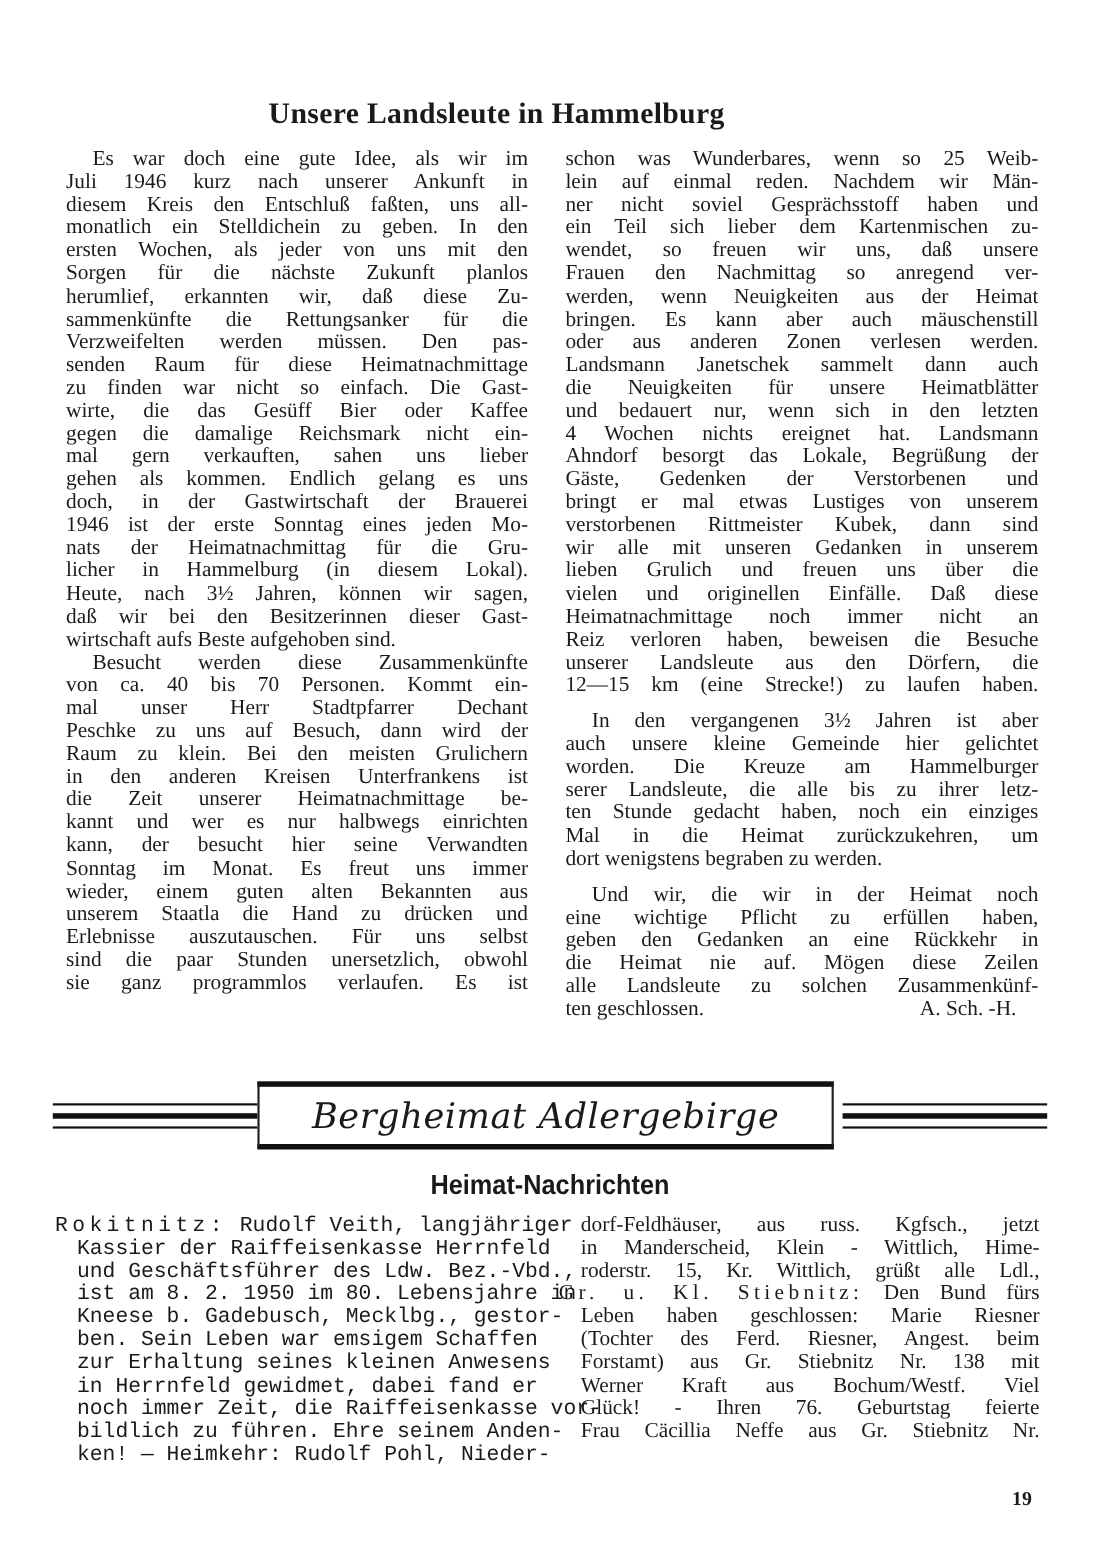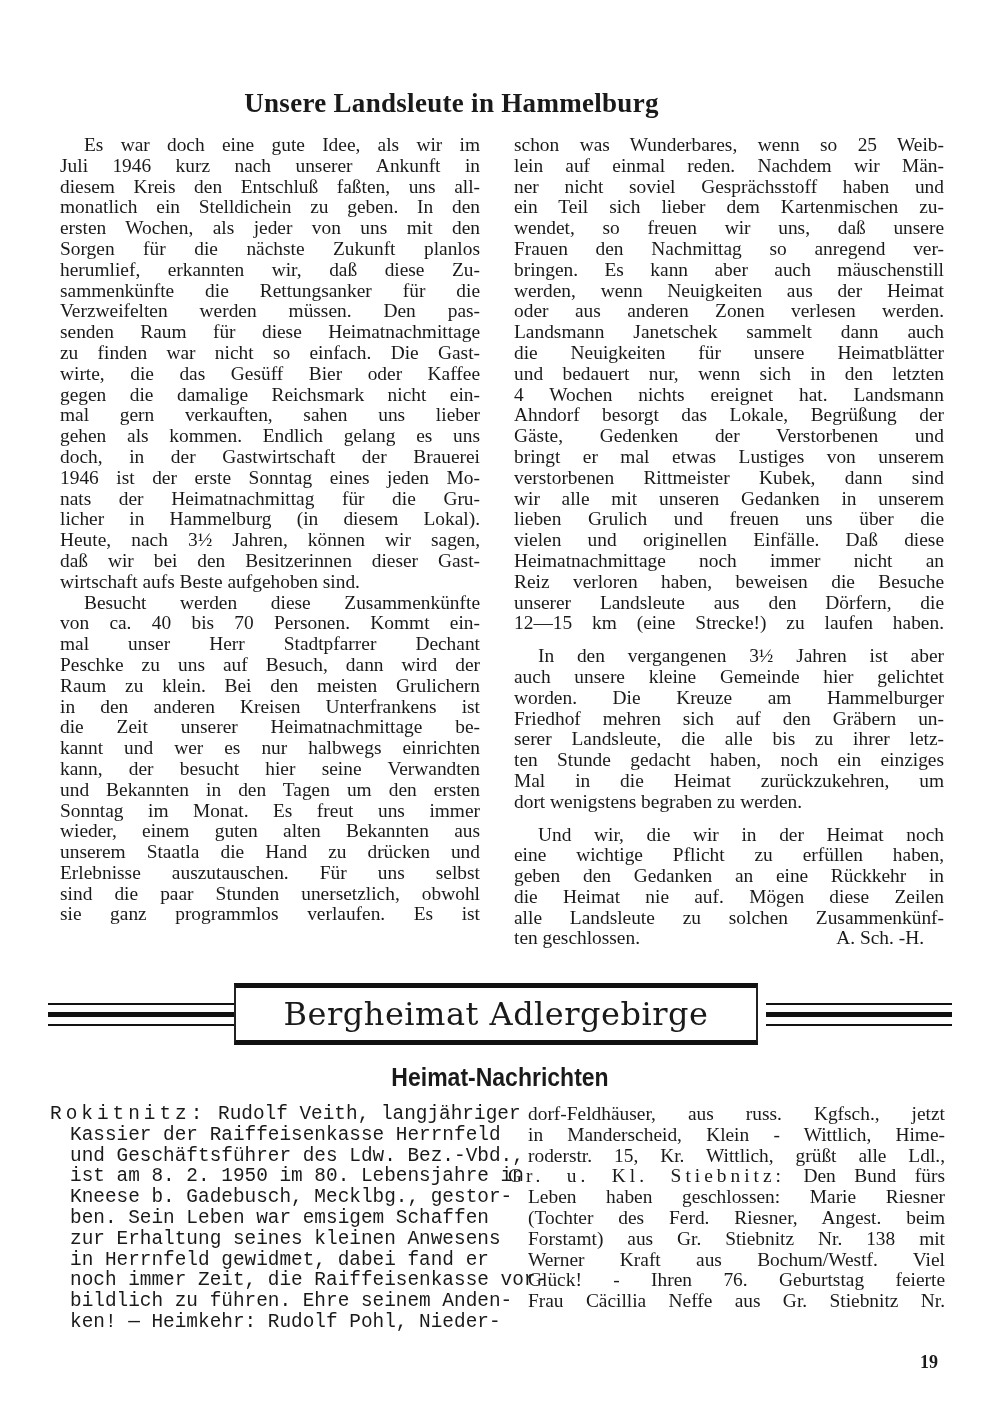--- a/index.html
+++ b/index.html
@@ -18,21 +18,21 @@
   .c1 { left:60px; top:135px; width:420px;font-family:Liberation Serif, serif; }
   .c2 { left:514px; top:135px; width:430px; }
   .banner { position:absolute; left:48px; top:975px; width:904px; height:60px; }
   .banner .lines-l, .banner .lines-r { position:absolute; top:28px; height:28px; }
   .banner .lines-l { left:0; width:186px; }
   .banner .lines-r { right:0; width:186px; }
   .banner .rule { position:absolute; left:0; right:0; background:#111; }
   .banner .box { position:absolute; left:186px; width:524px; top:8px; height:62px;
                  border-top:5px solid #111; border-bottom:5px solid #111; border-left:2px solid #222; border-right:2px solid #222; box-sizing:border-box;
                  display:flex; align-items:center; justify-content:center; }
-  .banner .script { font-family:"DejaVu Serif", serif; font-size:32px; letter-spacing:0.5px; }
+  .banner .script { font-family:"DejaVu Serif", serif; font-style:italic; font-size:32px; letter-spacing:0.5px; }
   .subhead { position:absolute; left:0; width:1000px; top:1063px; text-align:center;
              font-family:"Liberation Sans", sans-serif; font-weight:bold; font-size:25px; transform:scaleX(0.92); }
   .c3 { left:50px; top:1104px; width:430px;font-family:Liberation Mono, monospace; }
   .c4 { left:508px; top:1104px; width:437px; }
   .pageno { position:absolute; left:920px; top:1352px; font-family:"Liberation Serif", serif; font-weight:bold; font-size:18px; }
 </style>
 </head>
 <body>
 
 <div class="title">Unsere Landsleute in Hammelburg</div>
@@ -62,58 +62,56 @@
     <span class="ln last">wirtschaft aufs Beste aufgehoben sind.</span>
     <span class="ln ind">Besucht werden diese Zusammenkünfte</span>
     <span class="ln">von ca. 40 bis 70 Personen. Kommt ein-</span>
     <span class="ln">mal unser Herr Stadtpfarrer Dechant</span>
     <span class="ln">Peschke zu uns auf Besuch, dann wird der</span>
     <span class="ln">Raum zu klein. Bei den meisten Grulichern</span>
     <span class="ln">in den anderen Kreisen Unterfrankens ist</span>
     <span class="ln">die Zeit unserer Heimatnachmittage be-</span>
     <span class="ln">kannt und wer es nur halbwegs einrichten</span>
     <span class="ln">kann, der besucht hier seine Verwandten</span>
-    <span class="ln">und Bekannten in den Tagen um den ersten</span>
     <span class="ln">Sonntag im Monat. Es freut uns immer</span>
     <span class="ln">wieder, einem guten alten Bekannten aus</span>
     <span class="ln">unserem Staatla die Hand zu drücken und</span>
     <span class="ln">Erlebnisse auszutauschen. Für uns selbst</span>
     <span class="ln">sind die paar Stunden unersetzlich, obwohl</span>
     <span class="ln">sie ganz programmlos verlaufen. Es ist</span>
   </div>
 <div class="col c2" id="c2">
     <span class="ln">schon was Wunderbares, wenn so 25 Weib-</span>
     <span class="ln">lein auf einmal reden. Nachdem wir Män-</span>
     <span class="ln">ner nicht soviel Gesprächsstoff haben und</span>
     <span class="ln">ein Teil sich lieber dem Kartenmischen zu-</span>
     <span class="ln">wendet, so freuen wir uns, daß unsere</span>
     <span class="ln">Frauen den Nachmittag so anregend ver-</span>
+    <span class="ln">werden, wenn Neuigkeiten aus der Heimat</span>
     <span class="ln">bringen. Es kann aber auch mäuschenstill</span>
-    <span class="ln">werden, wenn Neuigkeiten aus der Heimat</span>
     <span class="ln">oder aus anderen Zonen verlesen werden.</span>
     <span class="ln">Landsmann Janetschek sammelt dann auch</span>
     <span class="ln">die Neuigkeiten für unsere Heimatblätter</span>
     <span class="ln">und bedauert nur, wenn sich in den letzten</span>
     <span class="ln">4 Wochen nichts ereignet hat. Landsmann</span>
     <span class="ln">Ahndorf besorgt das Lokale, Begrüßung der</span>
     <span class="ln">Gäste, Gedenken der Verstorbenen und</span>
     <span class="ln">bringt er mal etwas Lustiges von unserem</span>
     <span class="ln">verstorbenen Rittmeister Kubek, dann sind</span>
     <span class="ln">wir alle mit unseren Gedanken in unserem</span>
     <span class="ln">lieben Grulich und freuen uns über die</span>
     <span class="ln">vielen und originellen Einfälle. Daß diese</span>
     <span class="ln">Heimatnachmittage noch immer nicht an</span>
     <span class="ln">Reiz verloren haben, beweisen die Besuche</span>
     <span class="ln">unserer Landsleute aus den Dörfern, die</span>
     <span class="ln">12—15 km (eine Strecke!) zu laufen haben.</span>
     <span class="gap"></span>
     <span class="ln ind">In den vergangenen 3½ Jahren ist aber</span>
     <span class="ln">auch unsere kleine Gemeinde hier gelichtet</span>
     <span class="ln">worden. Die Kreuze am Hammelburger</span>
-    <span class="ln">Friedhof mehren sich auf den Gräbern un-</span>
     <span class="ln">serer Landsleute, die alle bis zu ihrer letz-</span>
     <span class="ln">ten Stunde gedacht haben, noch ein einziges</span>
     <span class="ln">Mal in die Heimat zurückzukehren, um</span>
     <span class="ln last">dort wenigstens begraben zu werden.</span>
     <span class="gap"></span>
     <span class="ln ind">Und wir, die wir in der Heimat noch</span>
     <span class="ln">eine wichtige Pflicht zu erfüllen haben,</span>
     <span class="ln">geben den Gedanken an eine Rückkehr in</span>
     <span class="ln">die Heimat nie auf. Mögen diese Zeilen</span>
     <span class="ln">alle Landsleute zu solchen Zusammenkünf-</span>

